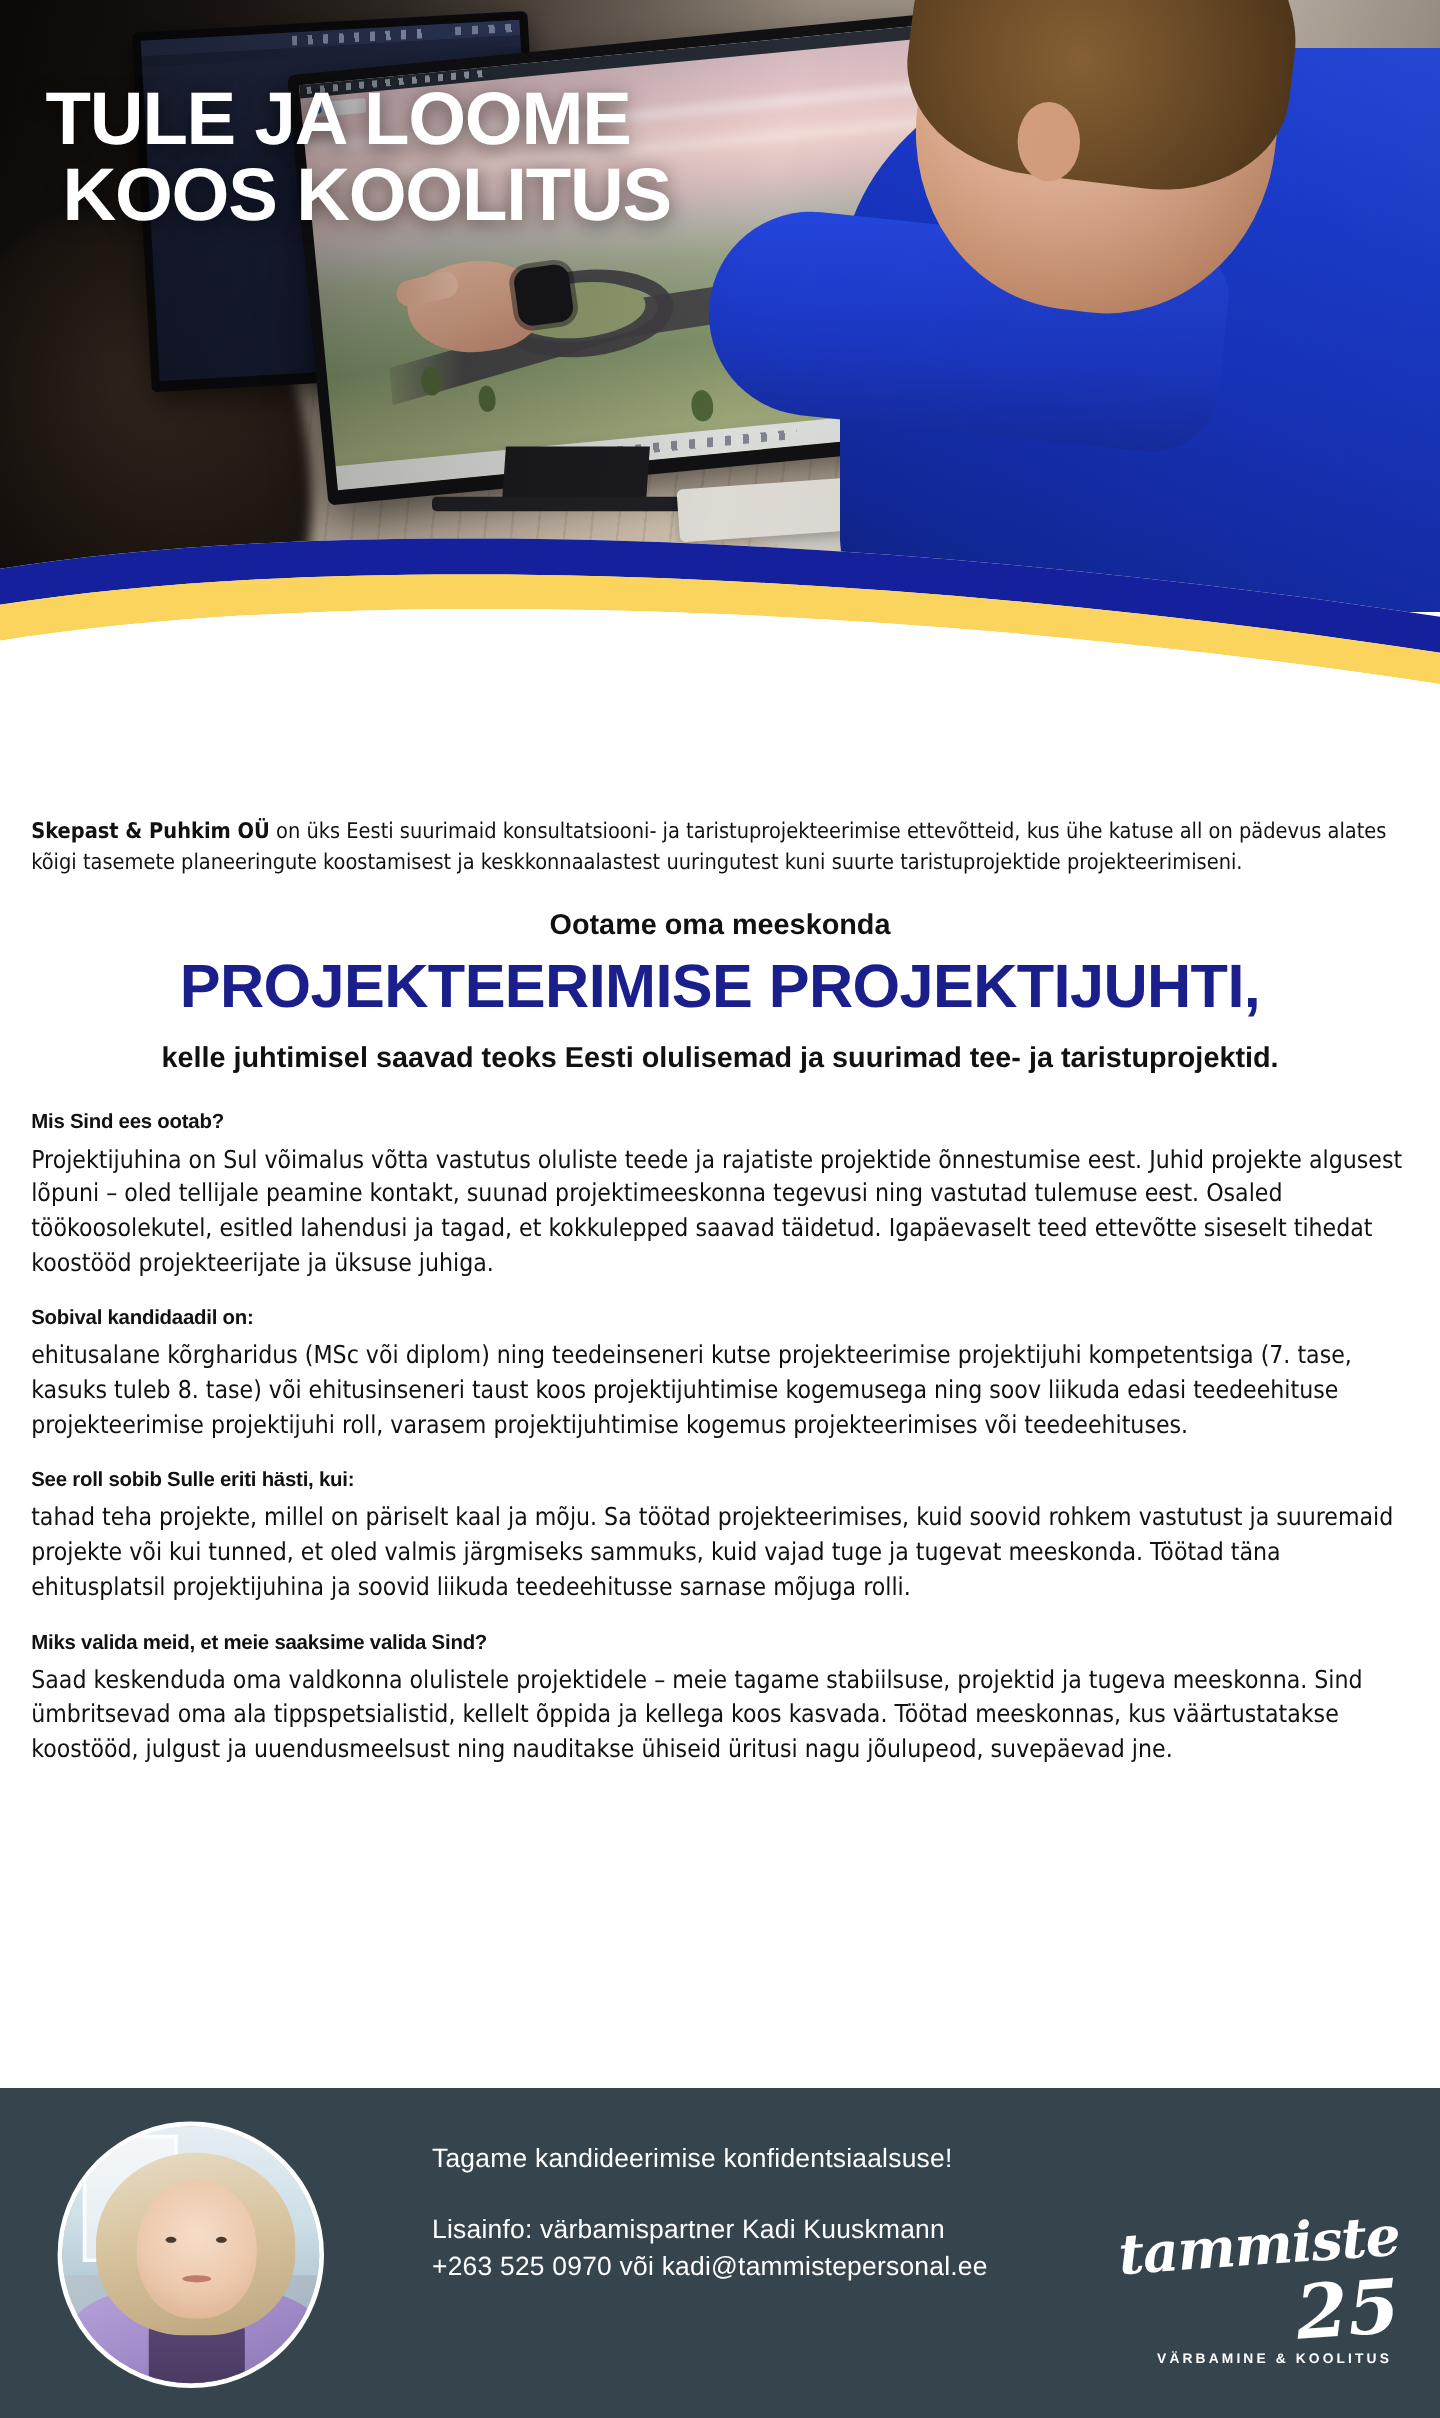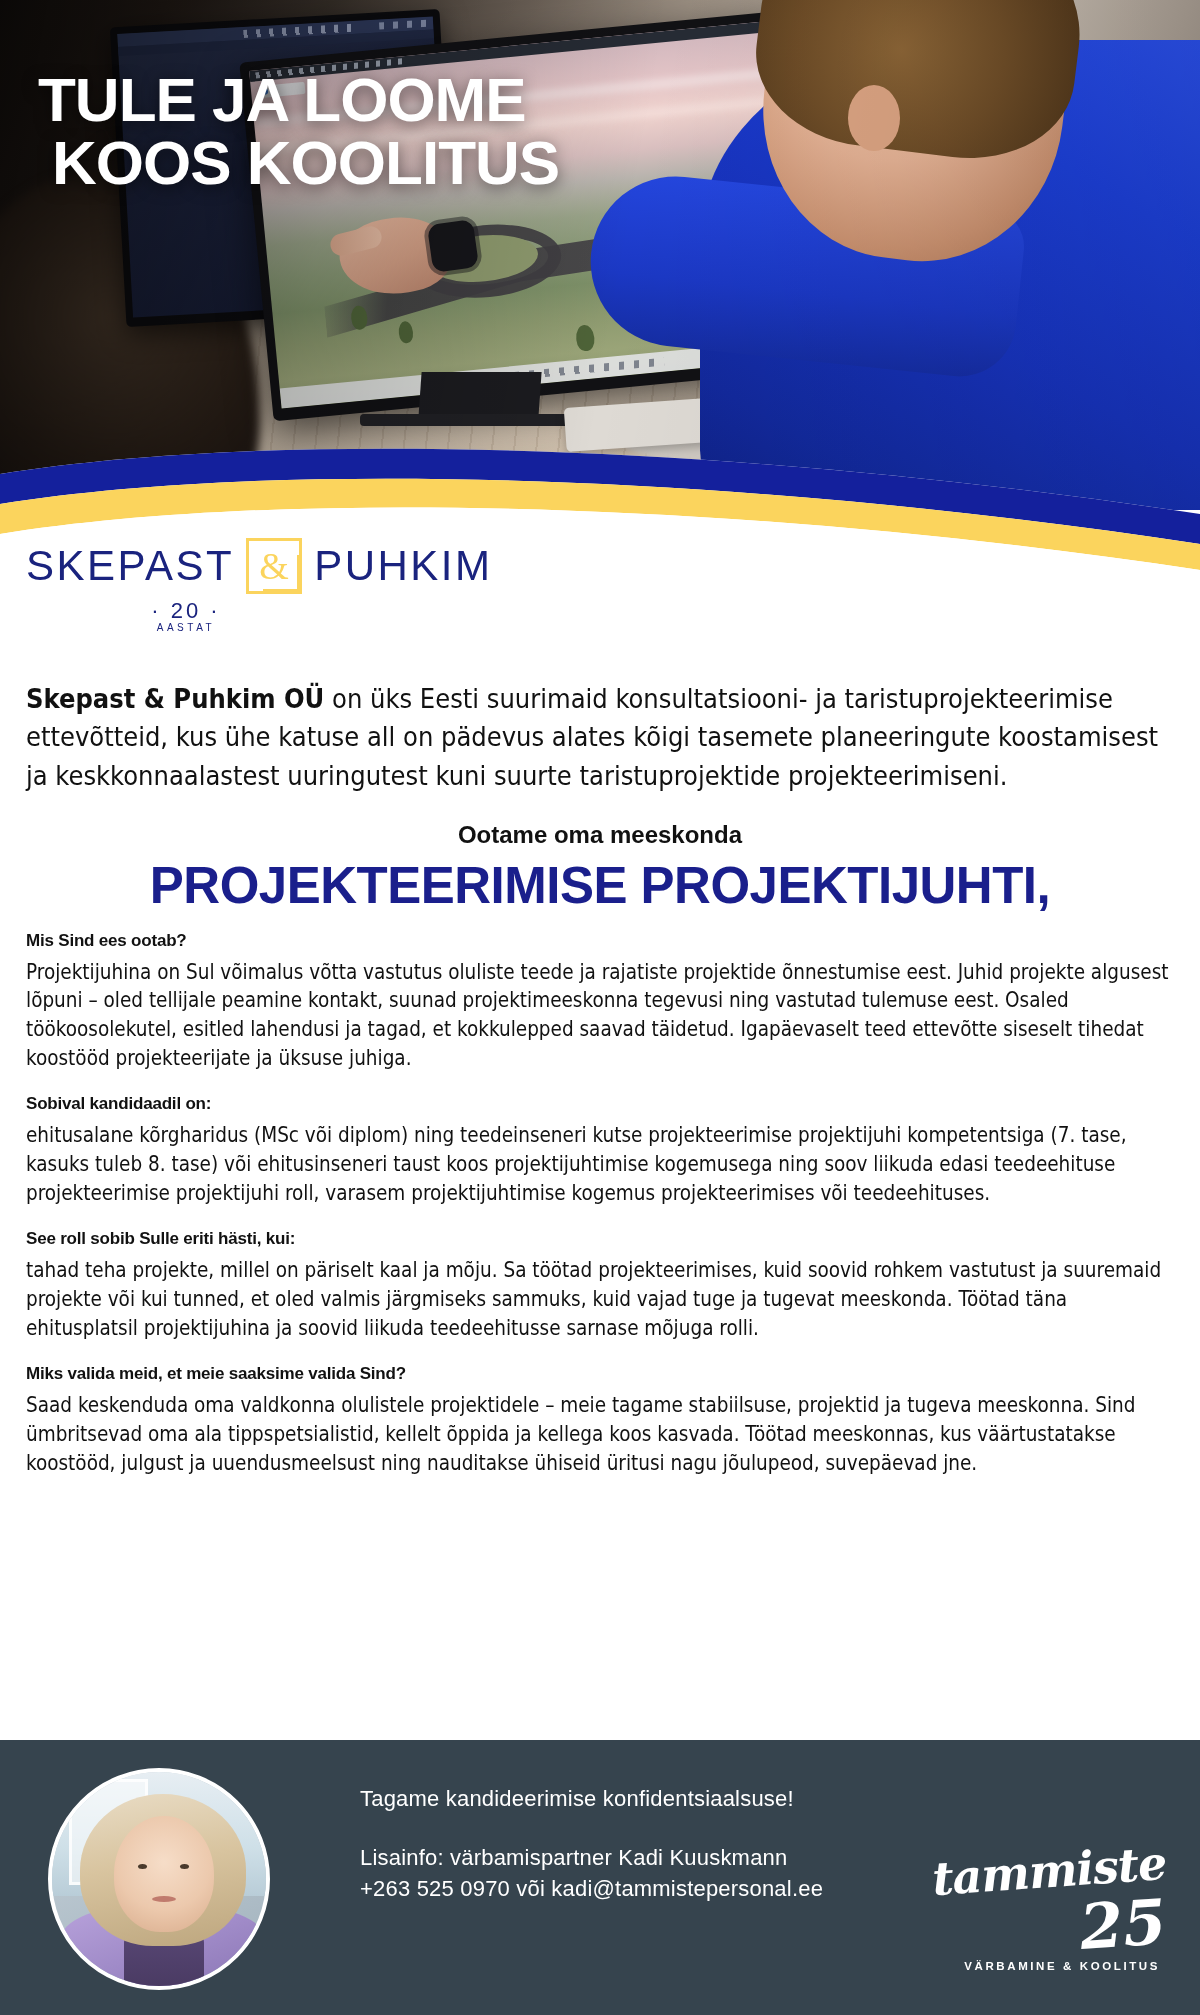--- a/index.html
+++ b/index.html
@@ -184,21 +184,21 @@
     border-right:3.5px solid #fbd45d; border-bottom:3.5px solid #fbd45d;
     transform:rotate(0deg);
   }
   .logo-badge{ text-align:center; width:320px; margin-top:4px; }
   .badge-20{ color:#1a237e; font-size:22px; letter-spacing:3px; }
   .badge-aastat{ color:#1a237e; font-size:10px; letter-spacing:3.5px; margin-top:-2px; }
 
   
   .content{ position:absolute; left:26px; top:680px; width:1148px; z-index:12; }
   .intro{
-    font-size:27px; line-height:1.42; color:#111; margin-bottom:26px;
+    font-size:18px; line-height:1.42; color:#111; margin-bottom:26px;
     font-family:"DejaVu Sans", sans-serif; font-stretch:condensed;
   }
   .intro b{ font-weight:bold; }
 
   .kicker{
     text-align:center; font-weight:bold; font-size:24px; color:#111;
     margin:6px 0 10px;
   }
   .big-title{
     text-align:center; font-weight:bold; color:#1a1f8c;
@@ -349,42 +349,30 @@
 
   <div class="wave">
     <svg viewBox="0 0 1200 130" preserveAspectRatio="none" aria-hidden="true">
       <path d="M0,34 C300,-14 780,10 1200,74 L1200,130 L0,130 Z" fill="#ffffff"></path>
       <path d="M0,34 C300,-14 780,10 1200,74 L1200,104 C780,40 300,16 0,64 Z" fill="#14209c"></path>
       <path d="M0,64 C300,16 780,40 1200,104 L1200,130 C780,66 300,46 0,94 Z" fill="#fbd45d"></path>
       <path d="M0,94 C300,46 780,66 1200,130 L1200,130 L0,130 Z" fill="#ffffff"></path>
     </svg>
   </div>
 
-  <div class="logo-block">
-    <div class="logo-row">
-      <span class="logo-word">SKEPAST</span>
-      <span class="logo-amp">
-        <span>&amp;</span>
-      </span>
-      <span class="logo-word">PUHKIM</span>
-    </div>
-    <div class="logo-badge">
-      <div class="badge-20">· 20 ·</div>
-      <div class="badge-aastat">AASTAT</div>
-    </div>
-  </div>
 
   <div class="content">
 
     <p class="intro">
       <b>Skepast &amp; Puhkim OÜ</b><span> on üks Eesti suurimaid konsultatsiooni- ja taristuprojekteerimise ettevõtteid, kus ühe katuse all on pädevus alates kõigi tasemete planeeringute koostamisest ja keskkonnaalastest uuringutest kuni suurte taristuprojektide projekteerimiseni.</span>
     </p>
 
     <div class="kicker">Ootame oma meeskonda</div>
     <div class="big-title">PROJEKTEERIMISE PROJEKTIJUHTI,</div>
+    <div class="subtitle">kelle juhtimisel saavad teoks Eesti olulisemad ja suurimad tee- ja taristuprojektid.</div>
 
     <div class="sec">
       <h2>Mis Sind ees ootab?</h2>
       <p>Projektijuhina on Sul võimalus võtta vastutus oluliste teede ja rajatiste projektide õnnestumise eest. Juhid projekte algusest lõpuni – oled tellijale peamine kontakt, suunad projektimeeskonna tegevusi ning vastutad tulemuse eest. Osaled töökoosolekutel, esitled lahendusi ja tagad, et kokkulepped saavad täidetud. Igapäevaselt teed ettevõtte siseselt tihedat koostööd projekteerijate ja üksuse juhiga.</p>
     </div>
 
     <div class="sec">
       <h2>Sobival kandidaadil on:</h2>
       <p>ehitusalane kõrgharidus (MSc või diplom) ning teedeinseneri kutse projekteerimise projektijuhi kompetentsiga (7. tase, kasuks tuleb 8. tase) või ehitusinseneri taust koos projektijuhtimise kogemusega ning soov liikuda edasi teedeehituse projekteerimise projektijuhi roll, varasem projektijuhtimise kogemus projekteerimises või teedeehituses.</p>
     </div>

